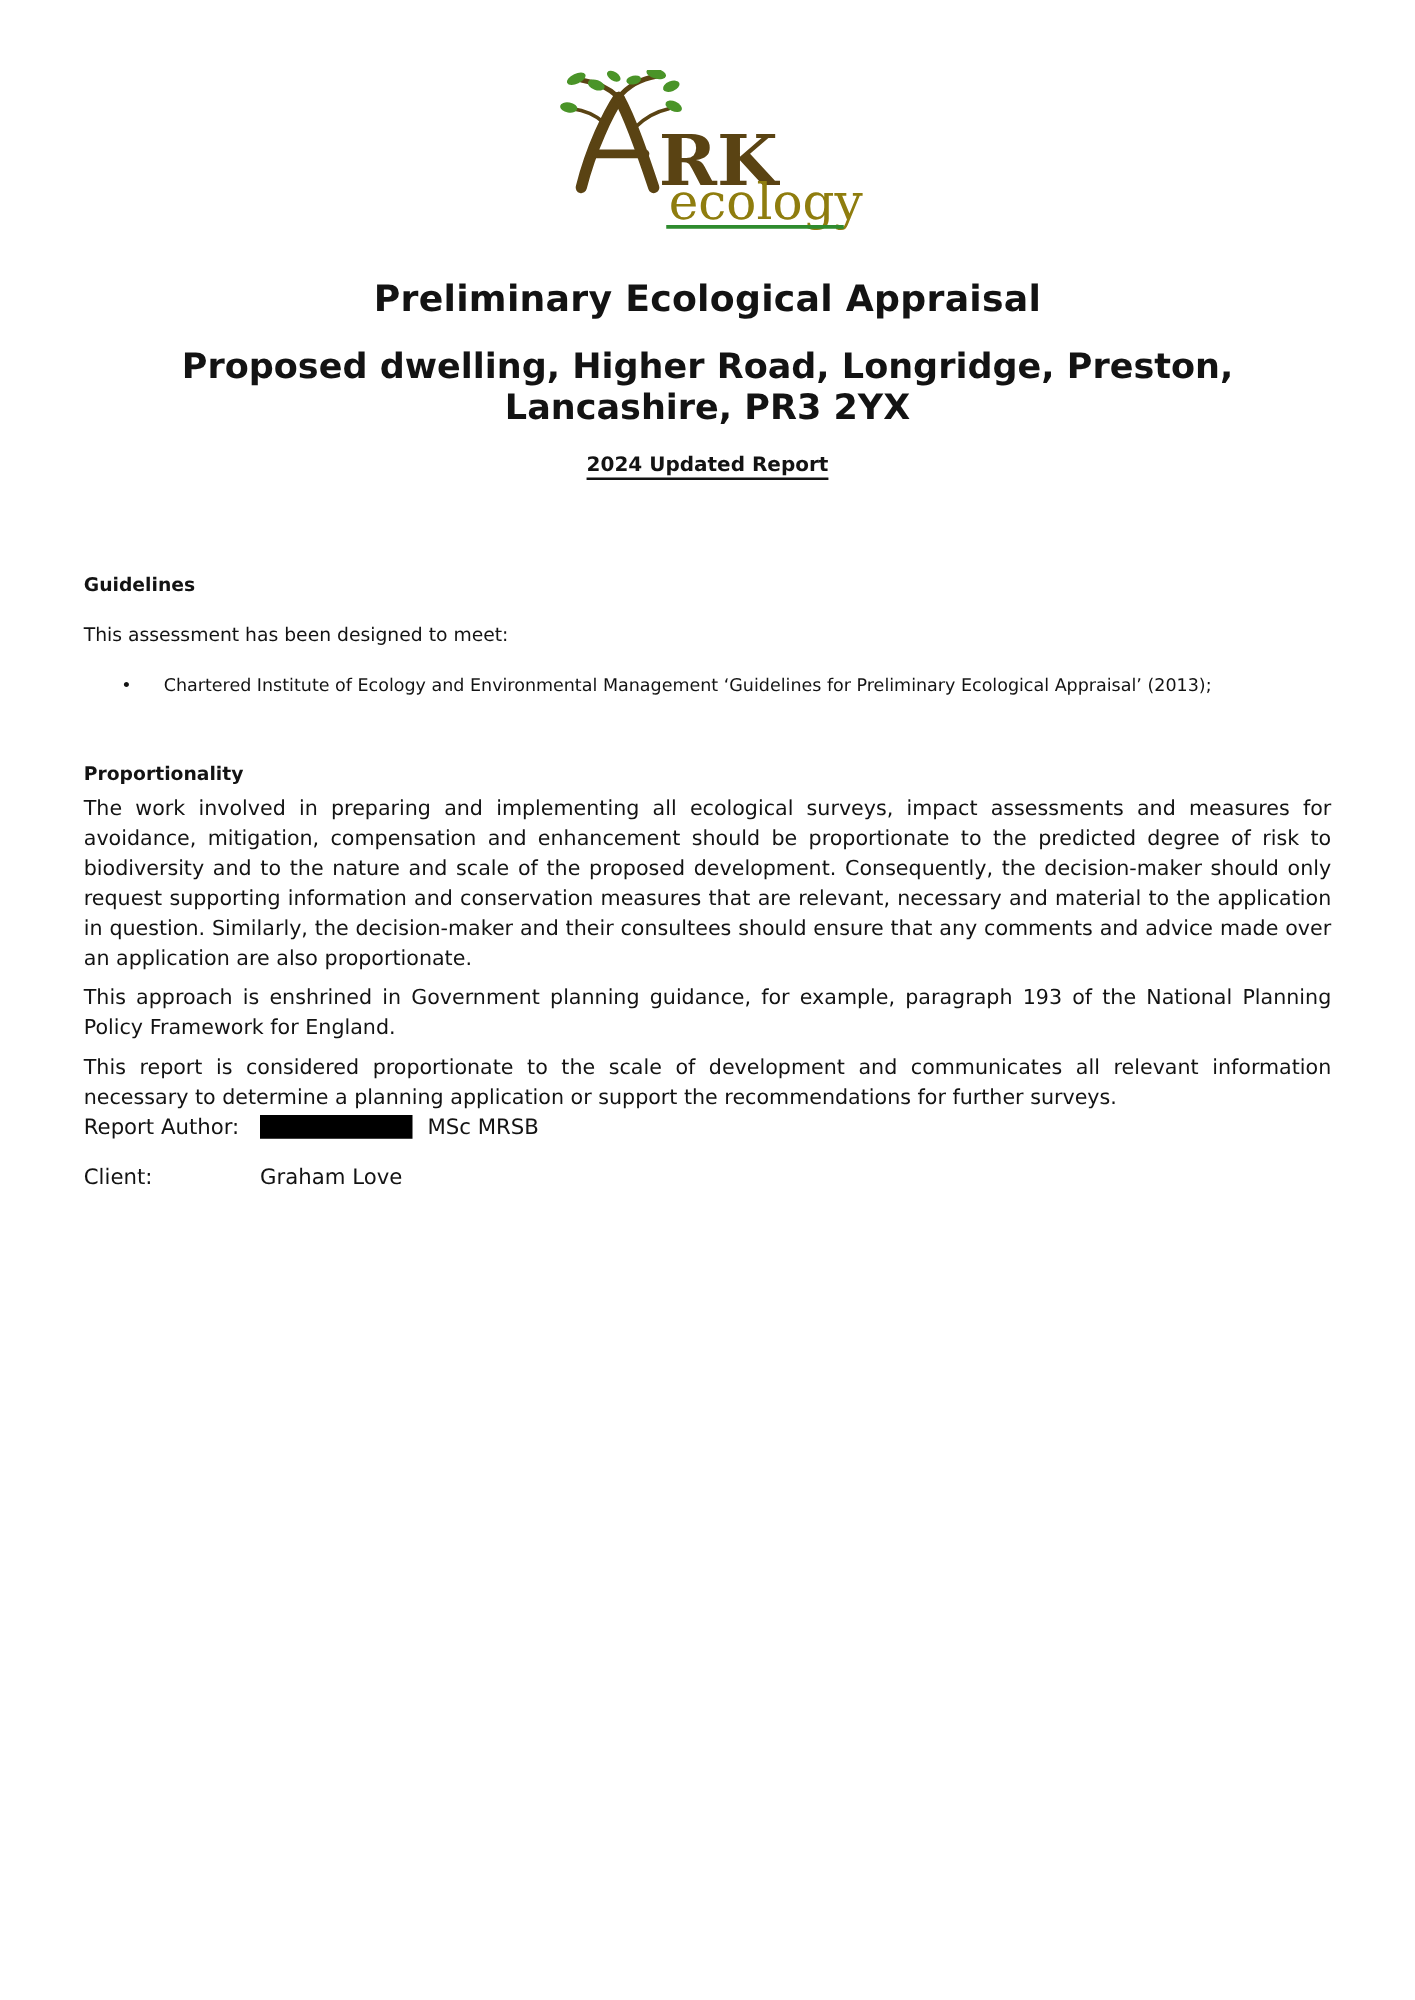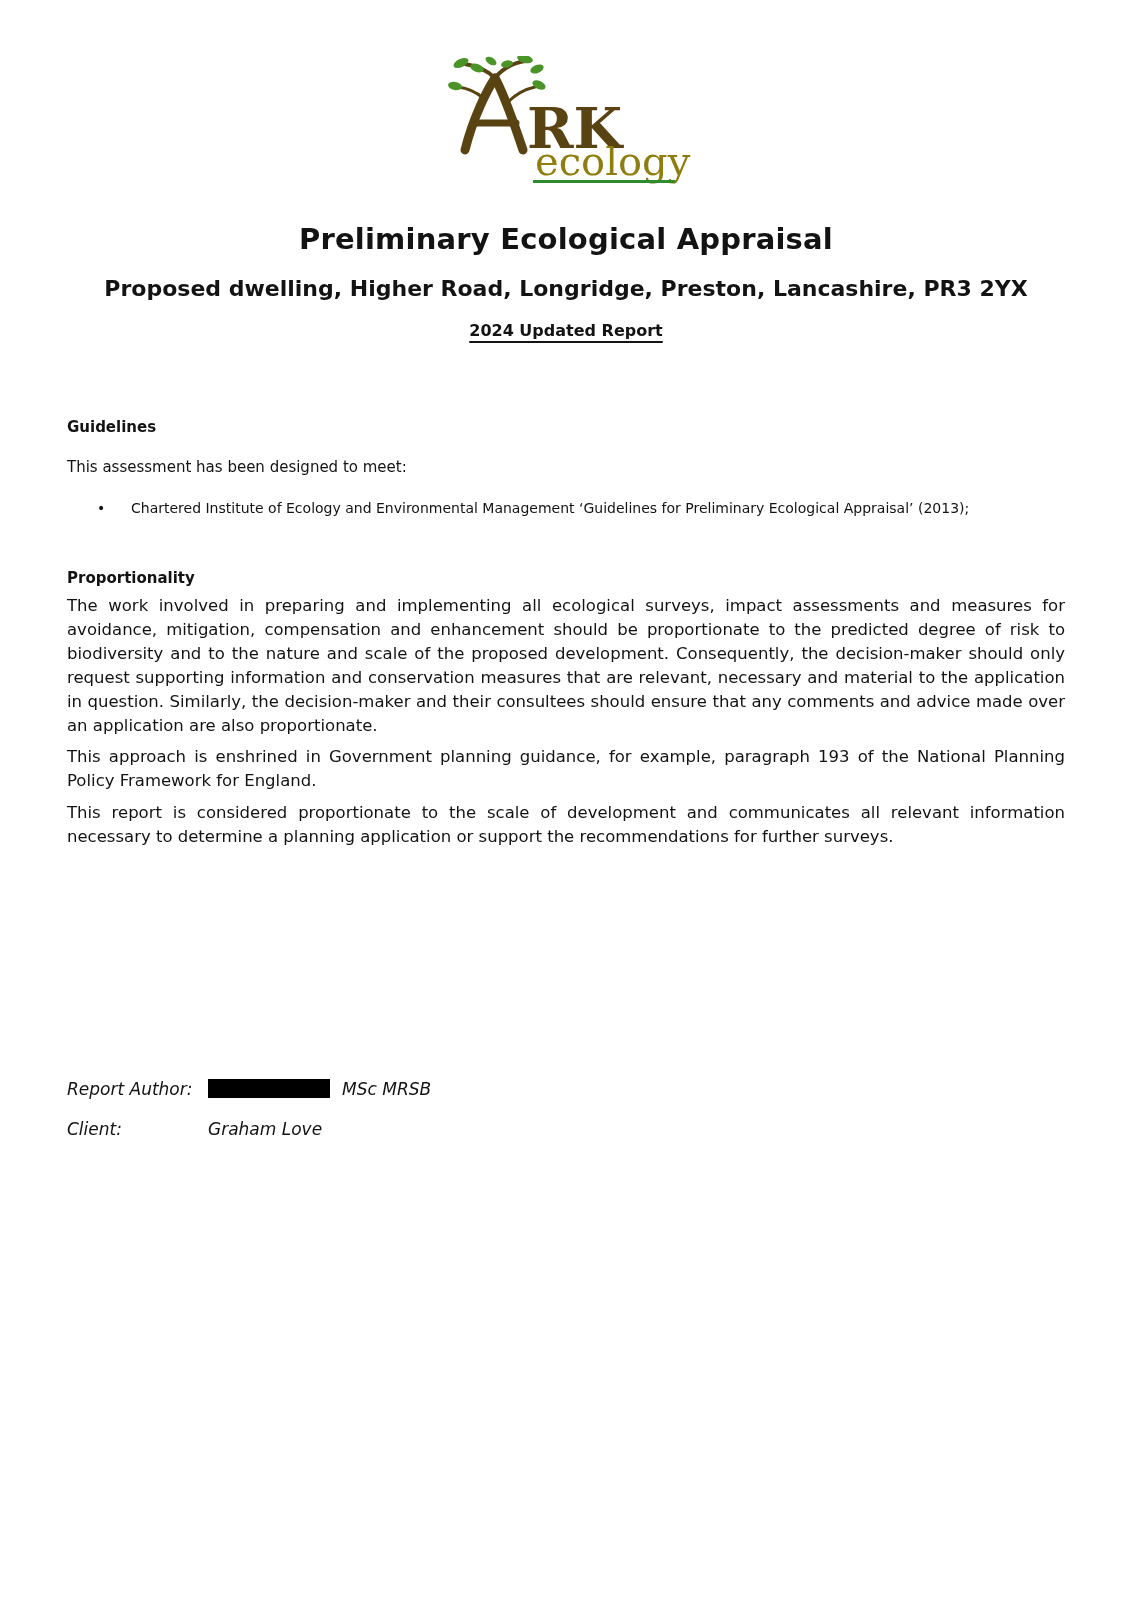--- a/index.html
+++ b/index.html
@@ -11,39 +11,39 @@
     -webkit-font-smoothing:antialiased;
   }
   .page { width:1132px; min-height:1600px; padding:0 67px; background:#fff; position:relative; }
 
   
   .logo-wrap { display:flex; justify-content:center; padding-top:56px;align-items:center; }
   .logo-svg text { font-family:"DejaVu Serif","Liberation Serif",serif; }
 
   
   .title { text-align:center; font-size:29px; font-weight:bold; margin-top:36px; letter-spacing:0.2px; }
-  .subtitle { text-align:center; font-size:22px; font-weight:bold; margin-top:20px; }
+  .subtitle { text-align:center; font-size:28px; font-weight:bold; margin-top:20px; }
   .version { text-align:center; font-size:16px; font-weight:bold; margin-top:20px;
              text-decoration:underline; text-decoration-thickness:2px; text-underline-offset:5px; }
 
   
   .guidelines { margin-top:78px; }
   .section-heading { font-size:15px; font-weight:bold; }
   .intro { font-size:15px; margin-top:22px; }
   .bullet-list { list-style:none; margin-top:20px; padding-left:30px; }
   .bullet-list li { position:relative; padding-left:34px; font-size:14px; line-height:1.78; margin-bottom:1px; }
   .bullet-list li::before { content:"\2022"; position:absolute; left:0; top:0; font-size:14px; }
   .bullet-list li i { font-style:italic; }
 
   
   .prop { margin-top:48px; }
   .prop p { font-size:16.5px; line-height:1.46; text-align:justify; margin-top:7px; }
 
   
-  .details { margin-top:228px; font-size:17px;font-style:italic; }
+  .details { font-size:17px; }
   .detail-row { display:flex; margin-bottom:16px; line-height:1.42; }
   .detail-label { width:141px; flex:none; }
   .detail-value { flex:1; }
   .redacted { display:inline-block; width:122px; height:19px; background:#000;
               vertical-align:middle; margin-right:12px; position:relative; top:-1px; }
 </style>
 </head>
 <body>
 
 <div class="page">

